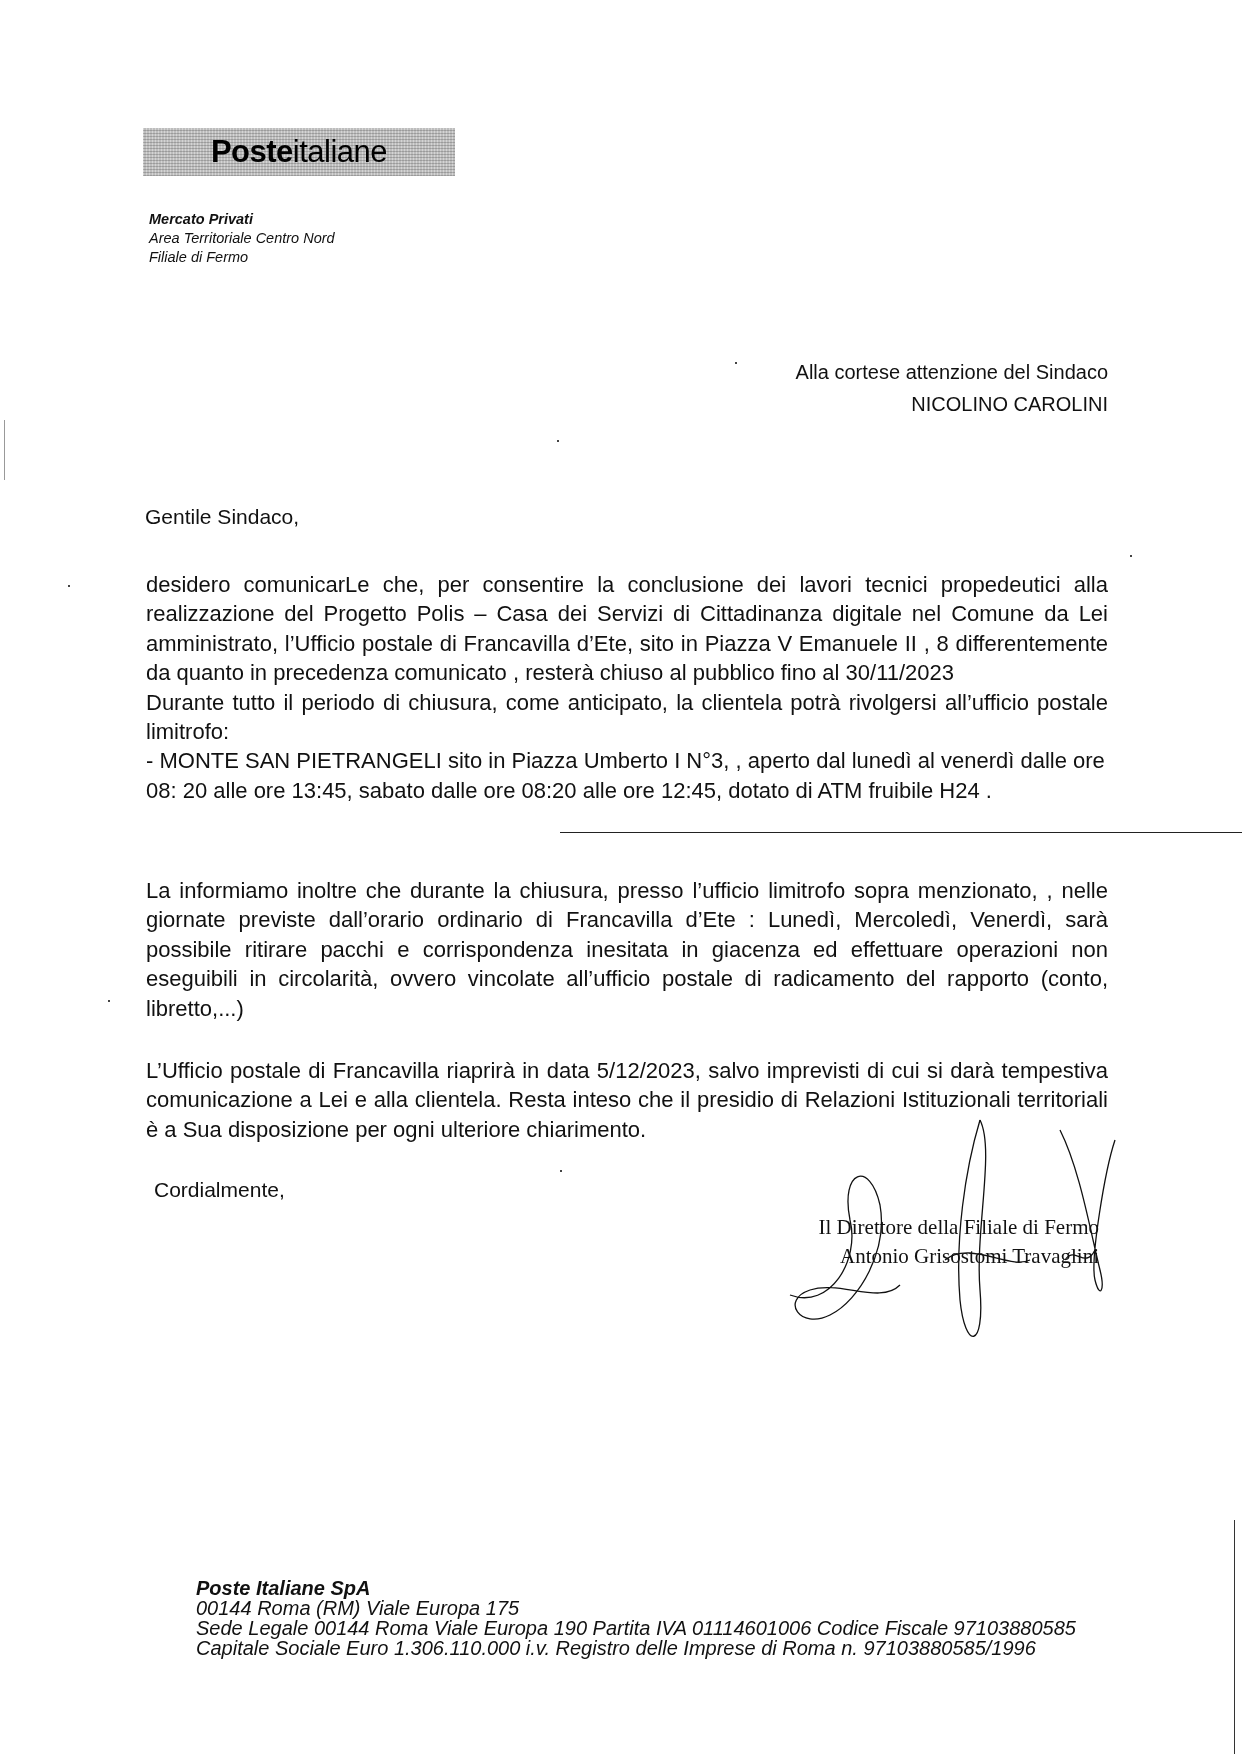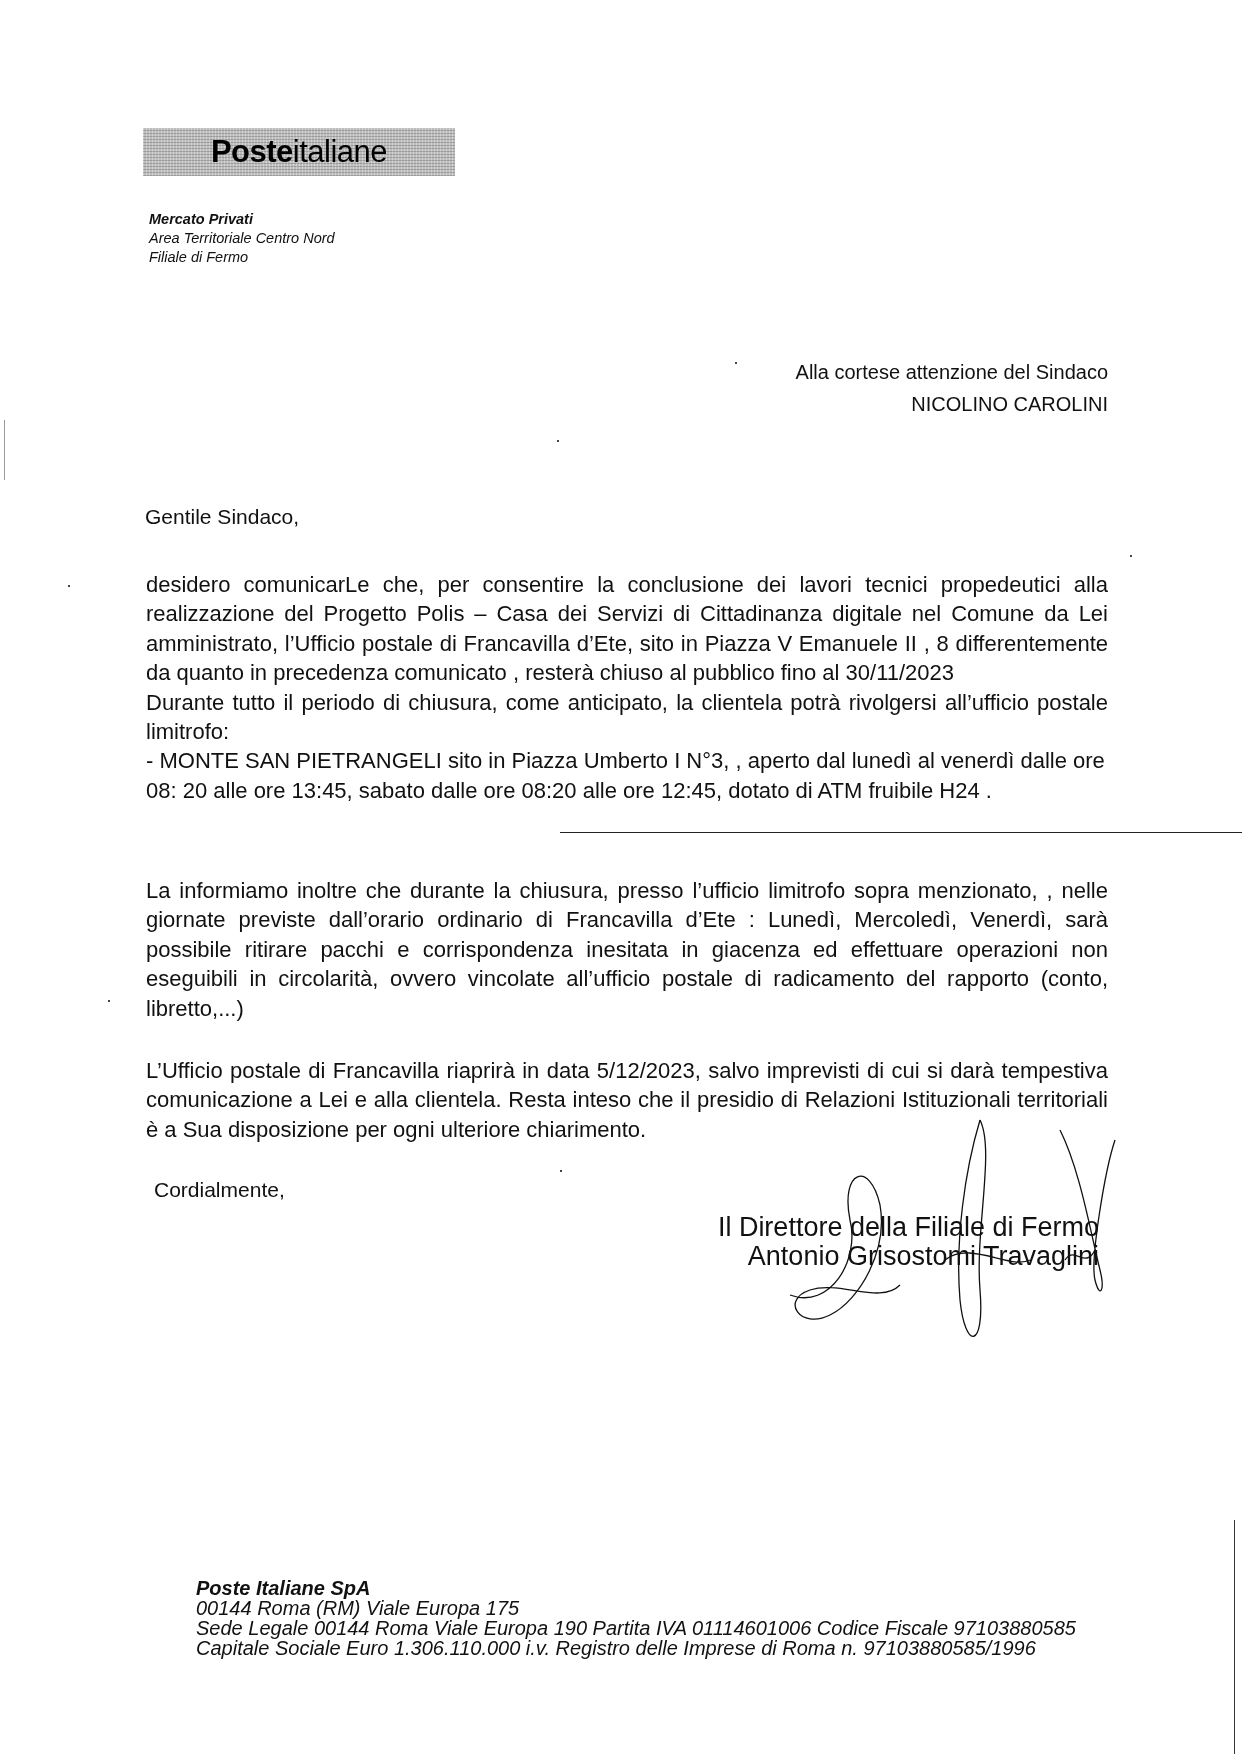--- a/index.html
+++ b/index.html
@@ -34,21 +34,21 @@
     .p1 .line { display: block; }
     .underline { }
     .strike-line {
       position: absolute; left: 560px; top: 832px; width: 682px; height: 1px; background: #222;
     }
     .p2 { top: 876px; }
     .p3 { top: 1056px; }
     .closing { position: absolute; left: 139px; top: 1178px; font-size: 21px; margin-left: 15px; }
     .sign-block {
       position: absolute; right: 143px; top: 1213px; text-align: right;
-      font-size: 27px; line-height: 29px;
+      font-size: 21px; line-height: 29px; font-family: Liberation Serif, serif;
     }
     .signature { position: absolute; left: 770px; top: 1110px; width: 350px; height: 250px; }
     .footer {
       position: absolute; left: 196px; top: 1578px; font-size: 20px; line-height: 20px; font-style: italic;
     }
     .footer .strong { font-weight: bold; }
     .speck { position: absolute; width: 2px; height: 2px; background: #444; }
     .edge-mark { position: absolute; width: 1px; background: #999; }
   </style>
 </head>

